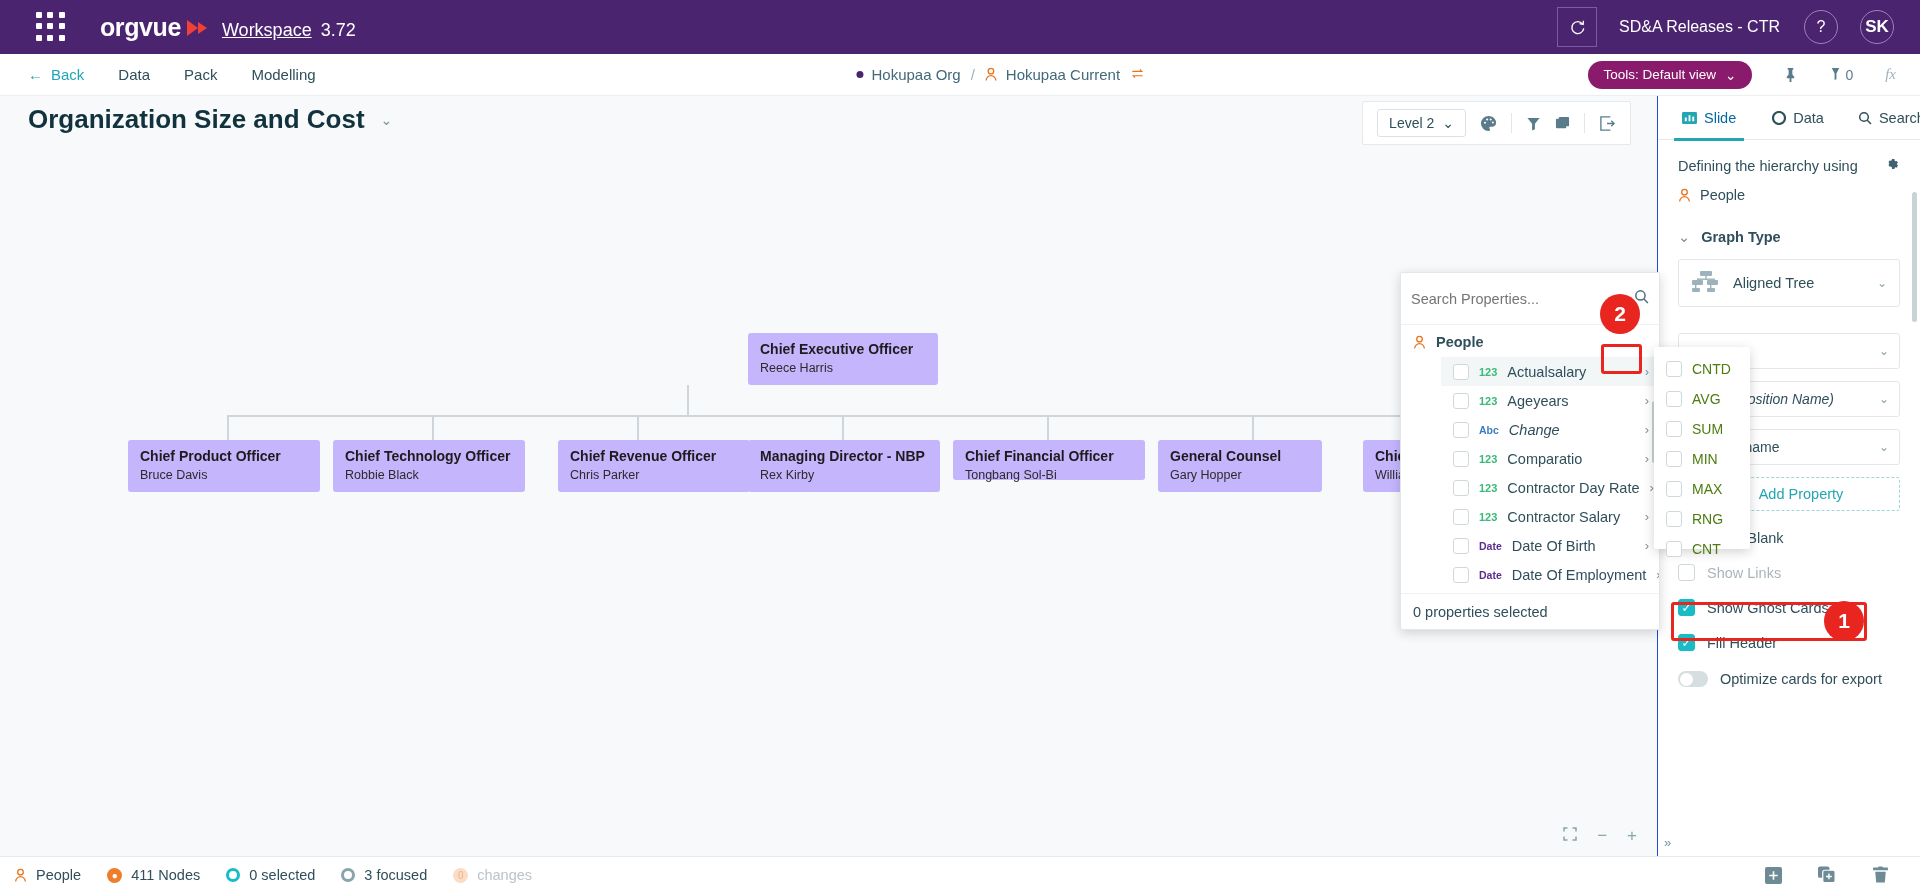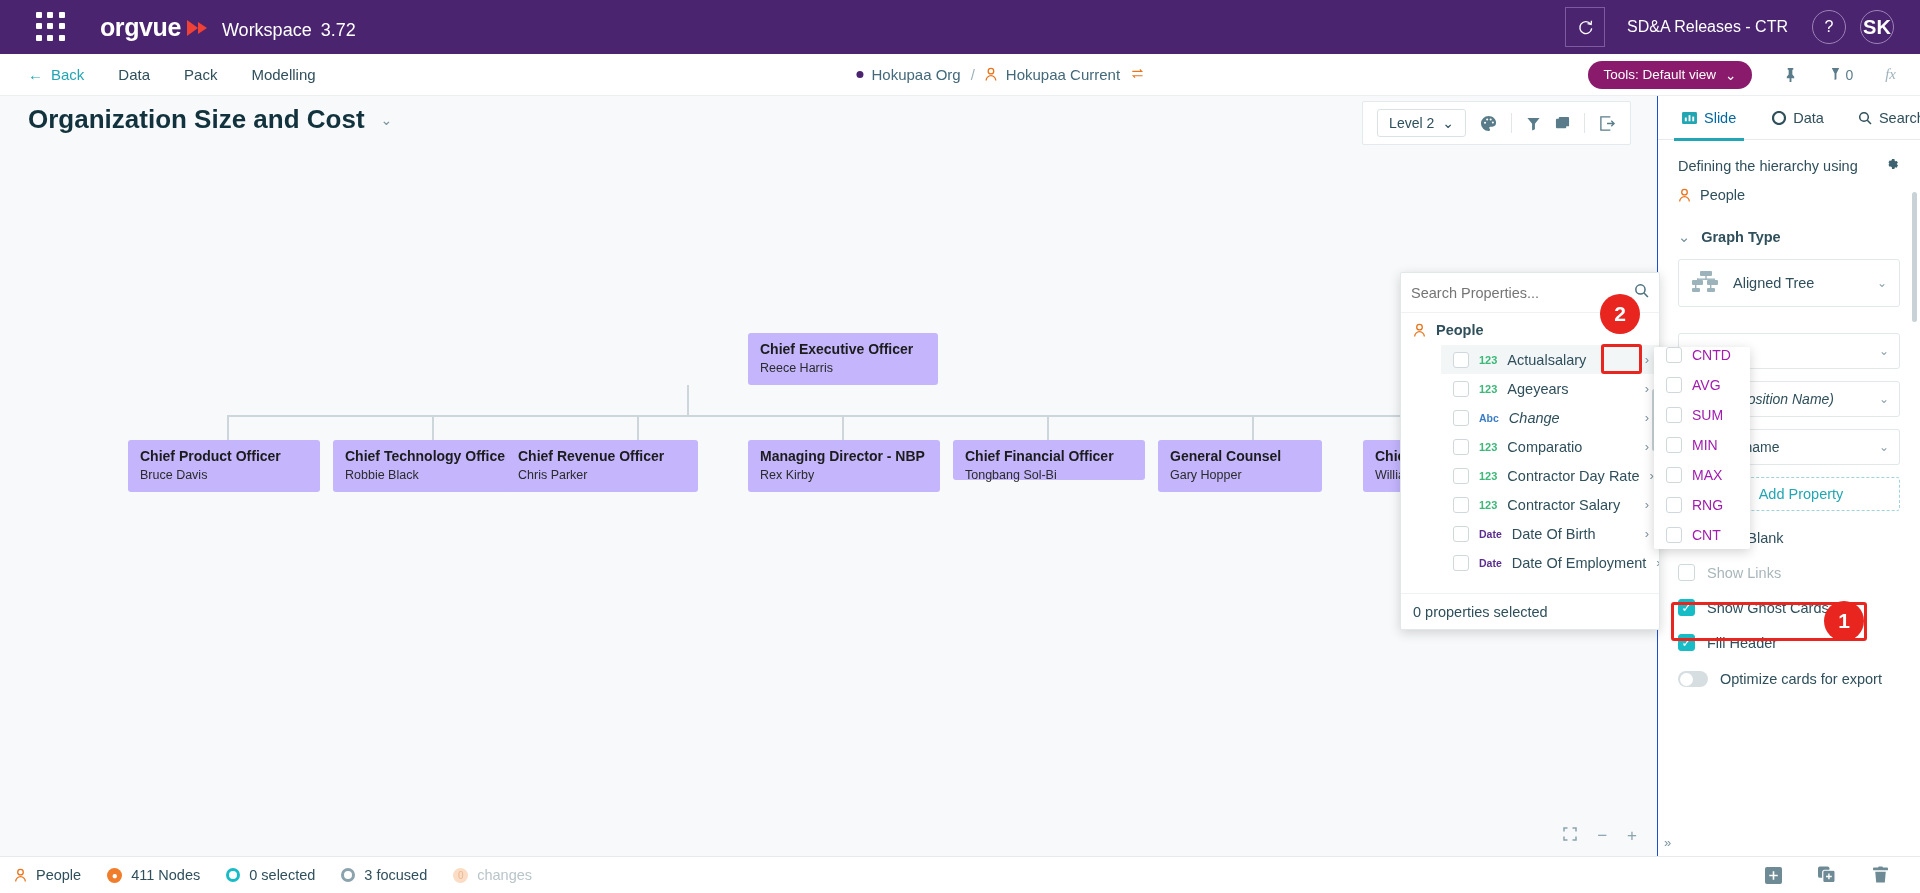--- a/index.html
+++ b/index.html
@@ -18,30 +18,30 @@
     position: absolute; top: 0; left: 0; width: 1920px; height: 54px;
     background: #4b2470; display: flex; align-items: center;
   }
   .waffle { width: 30px; height: 30px; margin-left: 36px; display: grid;
     grid-template-columns: repeat(3, 1fr); grid-template-rows: repeat(3,1fr);
     gap: 4px; cursor: pointer; }
   .waffle i { display:block; width: 6px; height: 6px; border-radius: 1px; background: #ffffff; }
   .brand { margin-left: 34px; display: flex; align-items: baseline; }
   .brand-name { color: #ffffff; font-size: 25px; font-weight: bold; letter-spacing: -0.4px; }
   .brand-mark { display:inline-block; margin-left: 4px; position: relative; top: 2px; }
-  .ws-label { color:#ffffff; font-size: 18px; margin-left: 13px; font-weight: 400;}
+  .ws-label { color:#ffffff; font-size: 18px; margin-left: 13px; font-weight: 400; text-decoration: underline;}
   .ws-ver { color:#ffffff; font-size: 18px; margin-left: 9px; font-weight: 400;}
   .topbar-right { margin-left: auto; display: flex; align-items: center; margin-right: 26px; gap: 0; }
   .refresh-box { width: 40px; height: 40px; border: 1px solid #7e5ba0; display:flex;
     align-items:center; justify-content:center; cursor:pointer; }
   .release-name { color:#ffffff; font-size: 16px; margin-left: 22px; margin-right: 18px; white-space: nowrap;}
   .circ-btn { width: 34px; height: 34px; border-radius: 50%; border: 1px solid #9c82b6;
     color: #fff; display:flex; align-items:center; justify-content:center;
     font-size: 16px; cursor: pointer; margin-left: 6px; }
-  .circ-btn.avatar { font-size: 20px; font-weight: 600; margin-left: 14px; }
+  .circ-btn.avatar { font-size: 17px; font-weight: 600; margin-left: 22px; }
 
   
   .navbar {
     position: absolute; top: 54px; left: 0; width: 1920px; height: 42px;
     background: #ffffff; display: flex; align-items: center; border-bottom: 1px solid #eceff1;
   }
   .back-btn { display:flex; align-items:center; gap: 8px; margin-left: 28px; color: #22a6b3;
     font-size: 15px; cursor: pointer; }
   .nav-link { margin-left: 34px; color: #2f4f5b; font-size: 15px; cursor: pointer; }
   .breadcrumb { position: absolute; left: 50%; transform: translateX(-36%);
@@ -133,21 +133,21 @@
   .toggle::after{ content:""; position:absolute; top:1.5px; left:2px; width:13px;height:13px;
      border-radius:50%; background:#fff; }
   .rp-scrollbar { position:absolute; top: 52px; right: 3px; width: 5px; height: 130px;
      background:#c9d3d7; border-radius: 3px;}
   .rp-collapse { position:absolute; bottom: 6px; left: 6px; color:#7d949e; font-size:13px; cursor:pointer;}
 
   
   .props-pop { position:absolute; top: 272px; left: 1400px; width: 260px; height: 358px;
      background:#ffffff; border:1px solid #e2e8ea; box-shadow: 0 3px 12px rgba(0,0,0,.16);
      border-radius: 2px; z-index: 30; }
-  .props-search { height: 40px; display:flex; align-items:center; border-bottom:1px solid #eef2f3;
+  .props-search { height: 52px; display:flex; align-items:center; border-bottom:1px solid #eef2f3;
      padding: 0 10px; }
   .props-search input { border:0; outline:0; font-size: 14.5px; color:#8fa2a9; width: 100%;
      font-family: "Liberation Sans", sans-serif; }
   .props-group { display:flex; align-items:center; gap:10px; padding: 9px 12px 7px 12px;
      font-size: 14.5px; font-weight:bold; color:#2f4f5b; }
   .props-list { height: 238px; overflow:hidden; position:relative;margin-left:40px;}
   .props-item { display:flex; align-items:center; height: 29px; padding: 0 10px 0 12px;
      gap: 10px; font-size: 14.5px; color:#2f4f5b; cursor:pointer; }
   .props-item.sel { background:#f2f6f7; }
   .props-item .nm { white-space:nowrap; }
@@ -155,22 +155,22 @@
   .props-item .arrow { margin-left:auto; color:#7d949e; font-size: 13px; }
   .pchk { width:16px; height:16px; border:1px solid #cfd8db; border-radius:3px; background:#fff; flex:none;}
   .props-foot { position:absolute; bottom:0; left:0; right:0; height: 36px; border-top:1px solid #eef2f3;
      display:flex; align-items:center; padding-left: 12px; font-size:14.5px; color:#2f4f5b; }
   .props-vscroll { position:absolute; top: 44px; right: 2px; width: 5px; height: 62px;
      background:#c9d3d7; border-radius:3px; }
 
   
   .agg-menu { position:absolute; top: 347px; left: 1654px; width: 96px; height: 202px;
      background:#fff; box-shadow: 0 3px 12px rgba(0,0,0,.18); border-radius:2px; z-index: 40; }
-  .agg-item { display:flex; align-items:flex-start; gap: 10px; height: 30px; padding-left: 12px;
-     font-size: 14px; color:#a21caf; cursor:pointer; }
+  .agg-item { display:flex; align-items:flex-end; gap: 10px; height: 30px; padding-left: 12px;
+     font-size: 14px; color:#4d7c0f; cursor:pointer; }
 
   
   .hl-box { position:absolute; border: 3px solid #e8251f; border-radius: 3px; z-index: 50; pointer-events:none;}
   .badge { position:absolute; width: 40px; height: 40px; border-radius:50%; background:#e8251f;
      color:#fff; font-size: 21px; font-weight: bold; display:flex; align-items:center;
      justify-content:center; z-index: 55; }
 
   
   .statusbar { position:absolute; bottom:0; left:0; width:1920px; height: 37px;
      background:#ffffff; border-top:1px solid #e6eaec; display:flex; align-items:center; }
@@ -343,21 +343,21 @@
       </div>
 
       <div class="node" style="left:128px; top:344px; width:192px; height:52px;">
         <div class="role">Chief Product Officer</div>
         <div class="person">Bruce Davis</div>
       </div>
       <div class="node" style="left:333px; top:344px; width:192px; height:52px;">
         <div class="role">Chief Technology Officer</div>
         <div class="person">Robbie Black</div>
       </div>
-      <div class="node" style="left:506px; top:344px; width:192px; height:52px;">
+      <div class="node" style="left:558px; top:344px; width:192px; height:52px;">
         <div class="role">Chief Revenue Officer</div>
         <div class="person">Chris Parker</div>
       </div>
       <div class="node" style="left:748px; top:344px; width:192px; height:52px;">
         <div class="role">Managing Director - NBP</div>
         <div class="person">Rex Kirby</div>
       </div>
       <div class="node" style="left:953px; top:344px; width:192px; height:40px;">
         <div class="role">Chief Financial Officer</div>
         <div class="person">Tongbang Sol-Bi</div>

